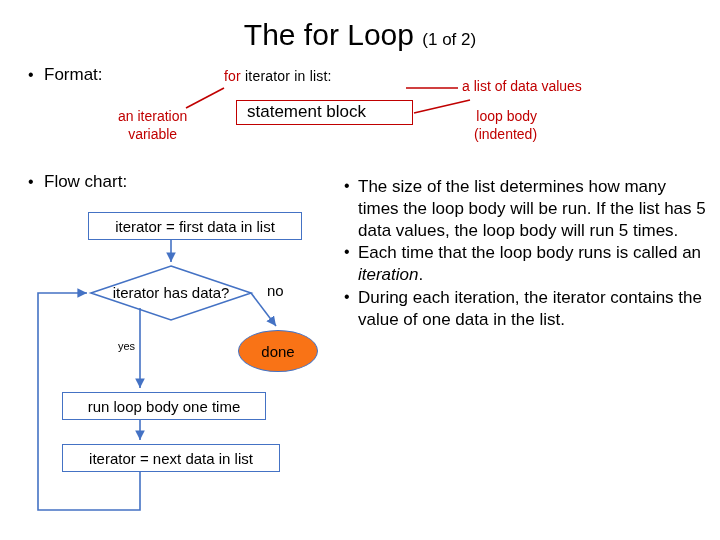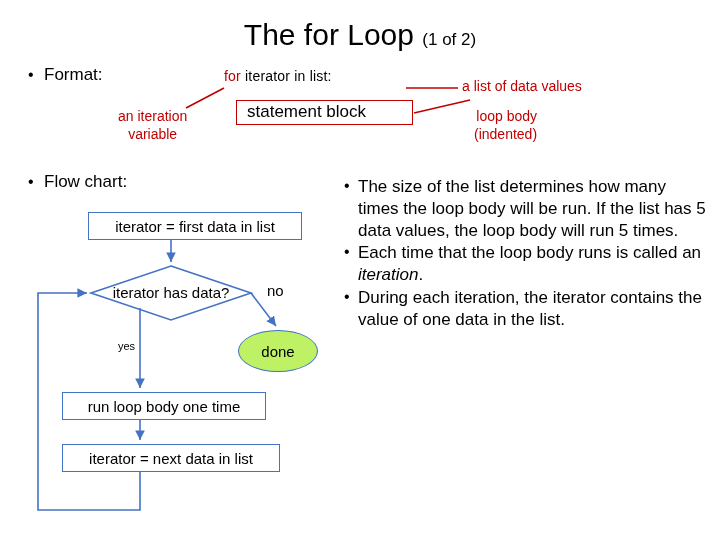--- a/index.html
+++ b/index.html
@@ -145,21 +145,21 @@
     top: 330px;
     width: 80px;
     height: 42px;
     border: 1.5px solid #4472c4;
     border-radius: 50%;
     box-sizing: border-box;
     font-size: 15px;
     display: flex;
     align-items: center;
     justify-content: center;
-    background: #bef264;
+    background: #f97316;
     color: #000;
   }
 
   svg.flow-svg {
     position: absolute;
     left: 0; top: 0;
     width: 720px;
     height: 540px;
     pointer-events: none;
   }

